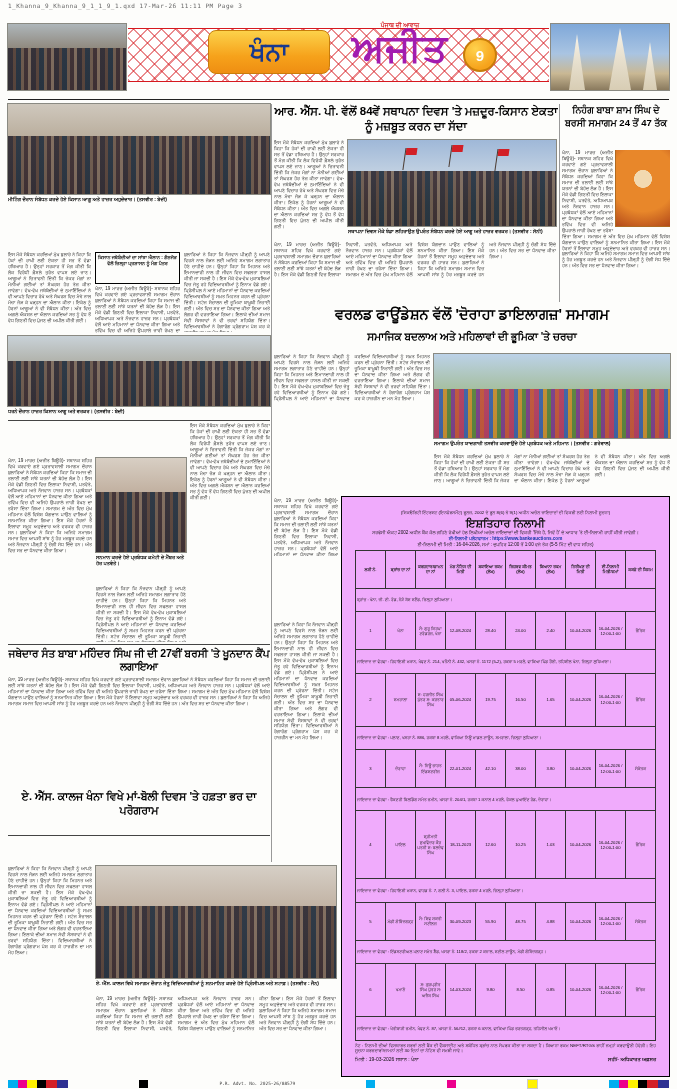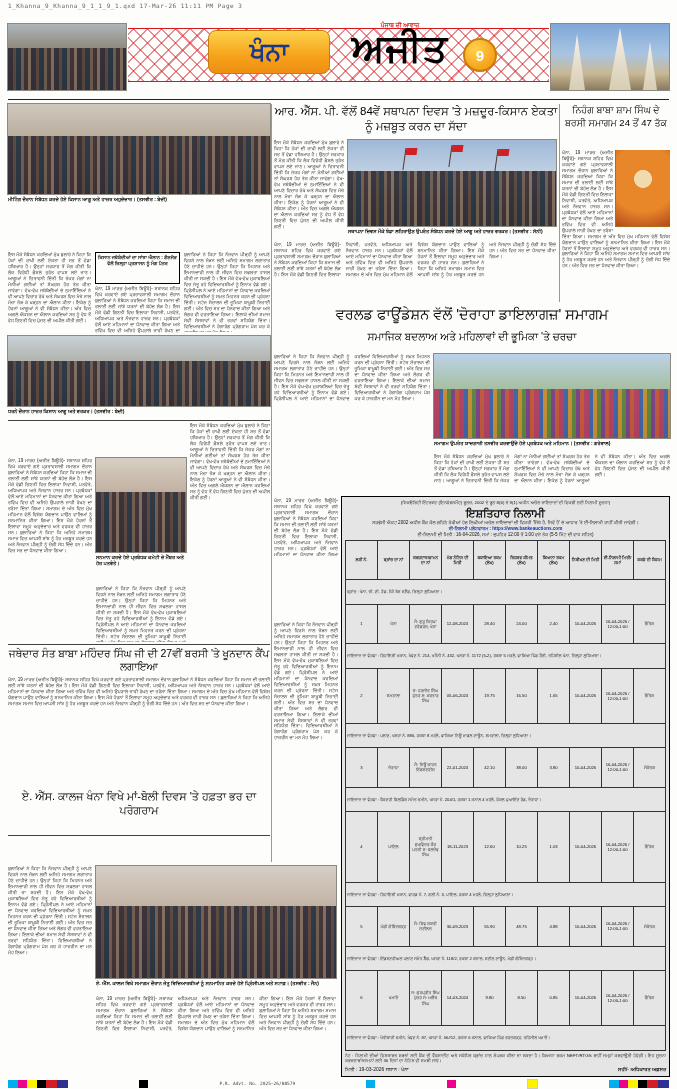--- a/index.html
+++ b/index.html
@@ -1,40 +1,40 @@
 <!DOCTYPE html>
 <html><head>
 <meta charset="utf-8">
 <style>
   html,body{margin:0;padding:0;background:#e8e8e4;}
   .page{position:relative;width:677px;height:1089px;background:#fdfdfb;margin:0 auto;
         font-family:"Liberation Sans","DejaVu Sans",sans-serif;color:#111;overflow:hidden;}
   
   .t4{font-size:4.6px;line-height:1.3;text-align:justify;color:#1a1a1a;overflow:hidden;}
   .cap{font-size:5px;line-height:1.25;font-weight:bold;color:#000;overflow:hidden;}
-  .hl{font-weight:normal;color:#000;text-align:center;overflow:hidden;}
+  .hl{font-weight:bold;color:#000;text-align:center;overflow:hidden;}
   .abs{position:absolute;}
   .hr{position:absolute;height:0;border-top:0.8px solid #444;}
   .vr{position:absolute;width:0;border-left:0.8px solid #999;}
   
   .topline{position:absolute;top:2px;left:8px;right:8px;font-family:"DejaVu Sans Mono",monospace;
            font-size:6px;color:#666;letter-spacing:.5px;}
   
   .masthead{position:absolute;top:22px;left:8px;width:661px;height:76px;}
   .mh-band{position:absolute;left:120px;right:120px;top:6px;height:52px;background:
       repeating-linear-gradient(45deg,rgba(214,25,31,.5) 0 1.5px,transparent 1.5px 10px),
       repeating-linear-gradient(-45deg,rgba(214,25,31,.5) 0 1.5px,transparent 1.5px 10px),#fff;
       border-top:1.5px solid #d6191f;border-bottom:1.5px solid #d6191f;}
   .edition-box{position:absolute;left:200px;top:8px;width:120px;height:42px;border-radius:8px;
       background:linear-gradient(180deg,#fcd24a 0%,#f6a21b 60%,#ef8e12 100%);
       border:1px solid #c87d0a;display:flex;align-items:center;justify-content:center;
       color:#17388f;font-weight:bold;font-size:25px;}
   .mh-title-wrap{position:absolute;left:328px;top:0;width:128px;text-align:center;}
   .mh-tagline{font-size:6px;color:#d6191f;font-weight:bold;line-height:1.2;}
-  .mh-title{font-size:38px;font-weight:bold;color:#000000;line-height:1.05;letter-spacing:1px;}
+  .mh-title{font-size:38px;font-weight:bold;color:#a21caf;line-height:1.05;letter-spacing:1px;}
   .page-circle{position:absolute;left:455px;top:16px;width:30px;height:30px;border-radius:50%;
       background:radial-gradient(circle at 35% 30%,#ffd24d,#f6a21b 70%);border:2px solid #c87d0a;
       display:flex;align-items:center;justify-content:center;color:#fff;font-size:15px;font-weight:bold;}
   .date-bar{position:absolute;left:240px;top:57px;width:230px;height:15px;background:#d6191f;
       color:#fff;font-size:8.5px;font-weight:bold;display:flex;align-items:center;justify-content:center;}
   .date-bar::after{content:"";position:absolute;right:-10px;top:0;border-top:7.5px solid transparent;
       border-bottom:7.5px solid transparent;border-left:10px solid #f6a21b;}
   .rule-main{position:absolute;top:99px;left:8px;right:8px;border-top:1.2px solid #222;}
   
   .ph{position:absolute;overflow:hidden;outline:1px solid #8a8a82;}
@@ -58,21 +58,21 @@
   .ph-dor{background:linear-gradient(180deg,#bcd2e8 0%,#9fb98a 55%,#5f7a4a 100%);}
   .ph-h{background:linear-gradient(180deg,#d6cfc6 0%,#b7a492 55%,#6e6052 100%);}
   
   .cols2{column-count:2;column-gap:5px;}
   .cols3{column-count:3;column-gap:5px;}
   .cols4{column-count:4;column-gap:5px;}
   .boxnote{border:1px solid #000;padding:2px;font-size:4.8px;line-height:1.3;font-weight:bold;
       text-align:center;overflow:hidden;}
   
   .notice-box{position:absolute;left:341px;top:496px;width:329px;height:581px;border:1.2px solid #000;
-      box-sizing:border-box;padding:3px;display:flex;flex-direction:column;background:#e5e5e5;}
+      box-sizing:border-box;padding:13px;display:flex;flex-direction:column;background:#f0abfc;}
   .nt-kicker{font-size:4.4px;text-align:center;line-height:1.25;}
   .nt-title{font-size:11px;font-weight:bold;text-align:center;line-height:1.3;}
   .nt-line{font-size:4.6px;text-align:center;line-height:1.3;}
   .nt-link{color:#1437a8;font-weight:bold;}
   .nt-tablewrap{flex:1;overflow:hidden;margin-top:2px;}
   .nt-tablewrap table{width:100%;height:100%;border-collapse:collapse;table-layout:fixed;}
   .nt-tablewrap th,.nt-tablewrap td{border:0.6px solid #333;font-size:4.2px;line-height:1.25;
       padding:1px;text-align:center;vertical-align:middle;overflow:hidden;word-wrap:break-word;}
   .nt-tablewrap th{font-weight:bold;}
   .nt-tablewrap td.band{text-align:justify;font-size:4.2px;}

